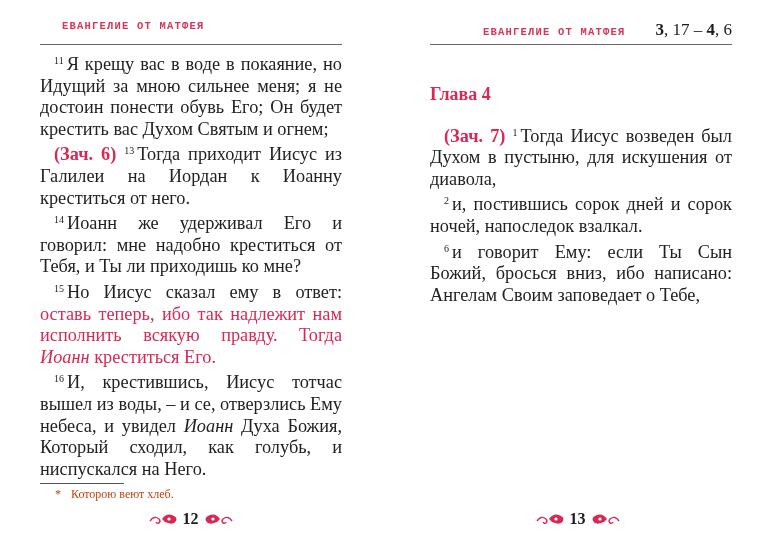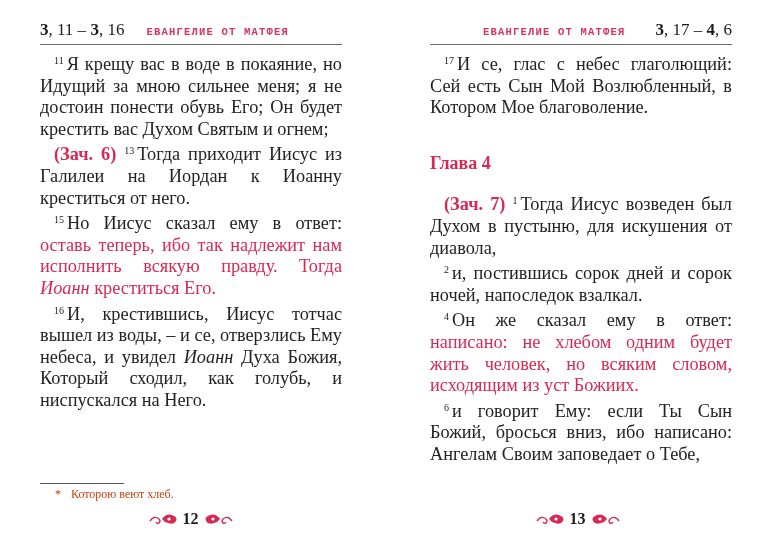--- a/index.html
+++ b/index.html
@@ -68,27 +68,27 @@
   .page-left .folio { left: -2px; }
   .page-right .folio { left: 0; }
   .orn { width: 32px; height: 16px; display: inline-block; }
   .folio-num { margin: 0 3px; }
 </style>
 </head>
 <body>
 
 <div class="page page-left">
   <div class="running-head">
-    <span class="verse-range"><b>3</b><span>, 11 – </span><b>3</b><span>, 16</span></span>
     <span class="book-title">Евангелие от Матфея</span>
   </div>
 
   <div class="text-block">
     <p class="verse"><span class="vnum">11</span><span>Я крещу вас в воде в покаяние, но Идущий за мною сильнее меня; я не достоин понести обувь Его; Он будет крестить вас Духом Святым и огнем;</span></p>
     <p class="verse"><span class="zach">(Зач. 6)</span> <span class="vnum">13</span><span>Тогда приходит Иисус из Галилеи на Иордан к Иоанну креститься от него.</span></p>
+    <p class="verse"><span class="vnum">14</span><span>Иоанн же удерживал Его и говорил: мне надобно креститься от Тебя, и Ты ли приходишь ко мне?</span></p>
     <p class="verse"><span class="vnum">15</span><span>Но Иисус сказал ему в ответ: </span><span class="red">оставь теперь, ибо так надлежит нам исполнить всякую правду. Тогда </span><span class="red ital">Иоанн</span><span class="red"> креститься Его.</span></p>
     <p class="verse"><span class="vnum">16</span><span>И, крестившись, Иисус тотчас вышел из воды, – и се, отверзлись Ему небеса, и увидел </span><span class="ital">Иоанн</span><span> Духа Божия, Который сходил, как голубь, и ниспускался на Него.</span></p>
   </div>
 
   <div class="footnote-rule"></div>
   <div class="footnote"><span class="star">*</span><span>Которою веют хлеб.</span></div>
 
   <div class="folio">
     <svg class="orn" viewBox="0 0 32 16">
       <path d="M2 10 Q6 4 11 8 Q13 10 11 12 Q9 13 8 11" fill="none" stroke="#d62a55" stroke-width="1.4"></path>
@@ -104,27 +104,25 @@
   </div>
 </div>
 
 <div class="page page-right">
   <div class="running-head">
     <span class="book-title">Евангелие от Матфея</span>
     <span class="verse-range"><b>3</b><span>, 17 – </span><b>4</b><span>, 6</span></span>
   </div>
 
   <div class="text-block">
-    <p class="verse"><span class="vnum">17</span><span>И се, глас с небес глаголющий: Сей есть Сын Мой Возлюбленный, в Котором Мое благоволение.</span></p>
 
     <div class="chapter-title">Глава 4</div>
 
     <p class="verse"><span class="zach">(Зач. 7)</span> <span class="vnum">1</span><span>Тогда Иисус возведен был Духом в пустыню, для искушения от диавола,</span></p>
     <p class="verse"><span class="vnum">2</span><span>и, постившись сорок дней и сорок ночей, напоследок взалкал.</span></p>
-    <p class="verse"><span class="vnum">4</span><span>Он же сказал ему в ответ: </span><span class="red">написано: не хлебом одним будет жить человек, но всяким словом, исходящим из уст Божиих.</span></p>
     <p class="verse"><span class="vnum">6</span><span>и говорит Ему: если Ты Сын Божий, бросься вниз, ибо написано: Ангелам Своим заповедает о Тебе,</span></p>
   </div>
 
   <div class="folio">
     <svg class="orn" viewBox="0 0 32 16">
       <path d="M2 10 Q6 4 11 8 Q13 10 11 12 Q9 13 8 11" fill="none" stroke="#d62a55" stroke-width="1.4"></path>
       <path d="M14 8 Q18 2 24 4 Q30 6 28 10 Q26 14 20 12 Q16 11 14 8 Z" fill="#d62a55"></path>
       <circle cx="21" cy="8" r="1.6" fill="#fff"></circle>
     </svg>
     <span class="folio-num">13</span>

